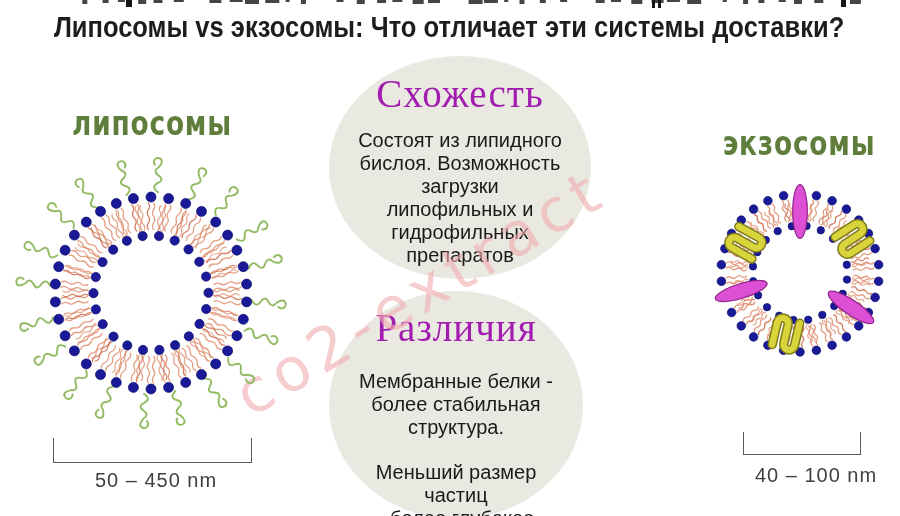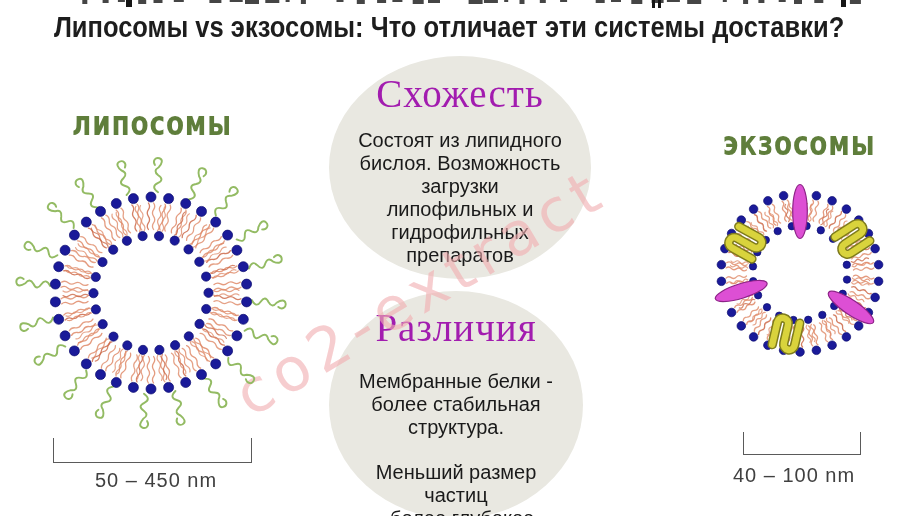--- a/index.html
+++ b/index.html
@@ -56,21 +56,21 @@
     position:absolute; border-left:1.5px solid #5a5a5a;
     border-right:1.5px solid #5a5a5a; border-bottom:1.5px solid #5a5a5a;
   }
   #liposome-bracket { left:53px;  top:438px; width:199px; height:25px; }
   #exosome-bracket  { left:743px; top:432px; width:118px; height:23px; }
   .scale-label {
     position:absolute; font-size:20px; color:#404040; letter-spacing:1px;
     transform:translateX(-50%); white-space:nowrap;
   }
   #liposome-size { left:156px; top:469px; }
-  #exosome-size  { left:794px; top:464px; }
+  #exosome-size  { left:816px; top:464px; }
 </style>
 </head>
 <body>
 
 <div id="stage">
 
   <div class="bubble" id="similarity-bubble">
     <div class="bubble-title">Схожесть</div>
     <div class="bubble-body" id="similarity-body">Состоят из липидного
 бислоя. Возможность

